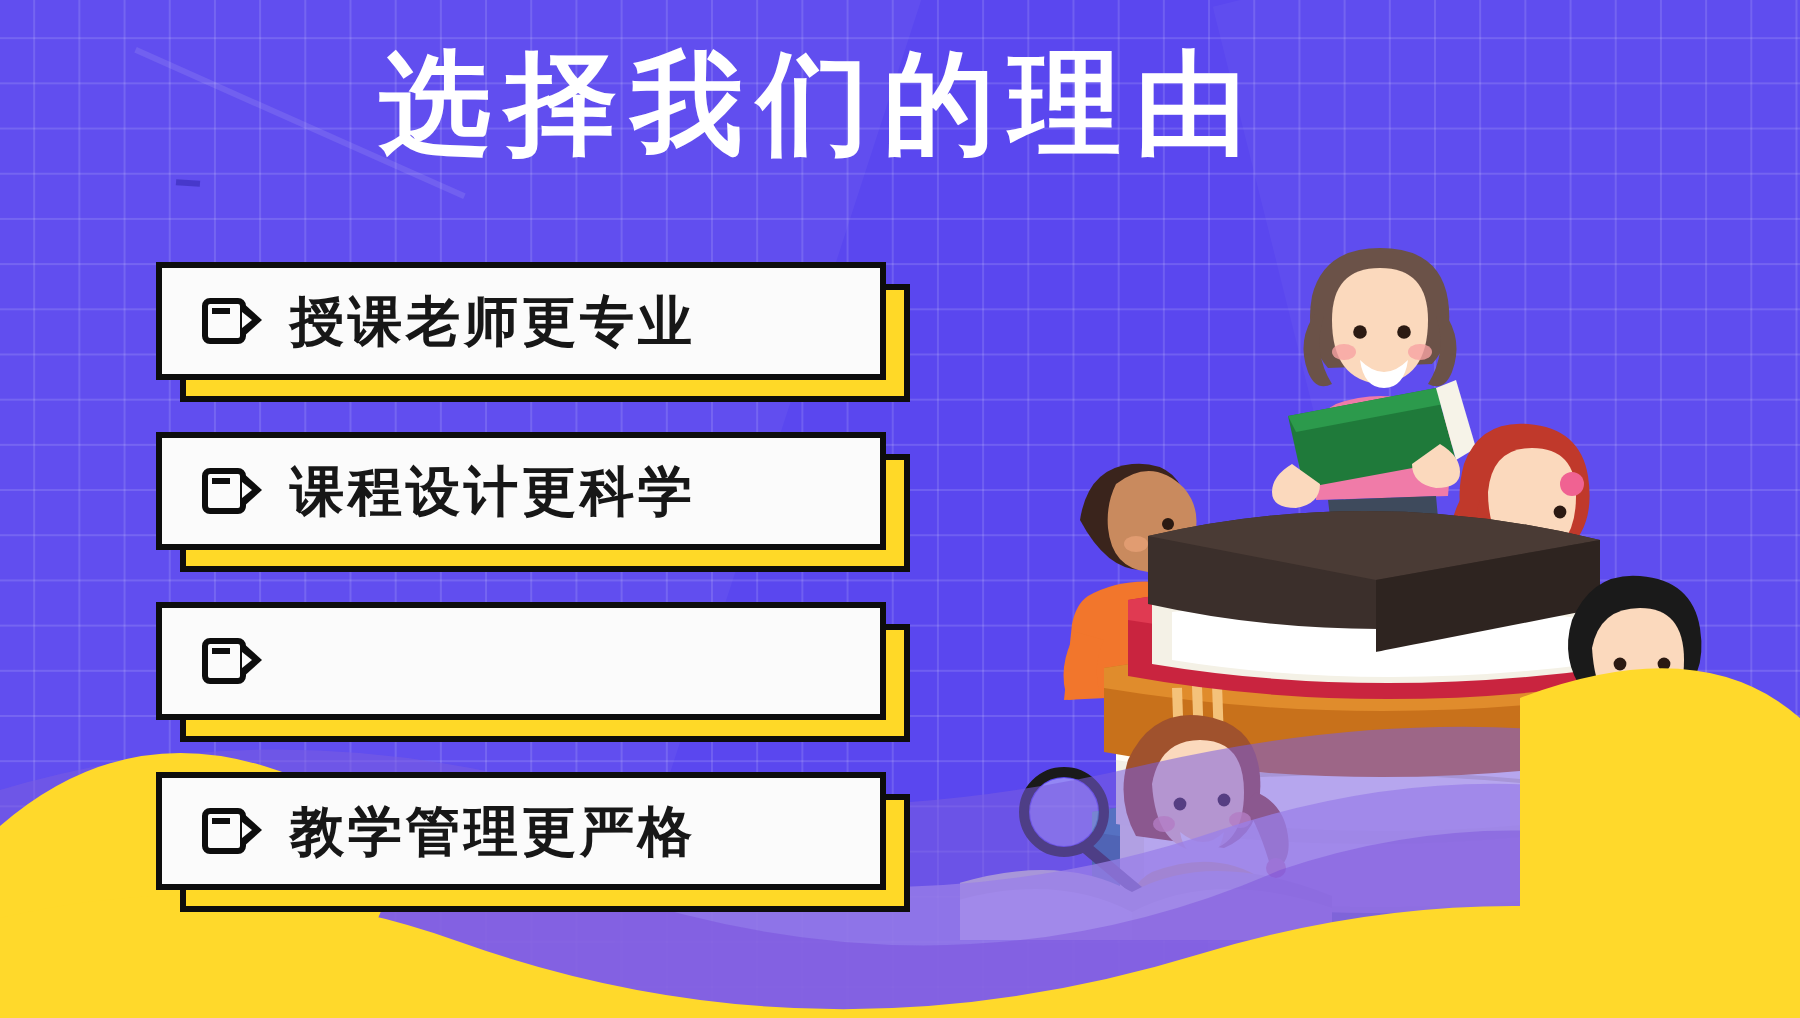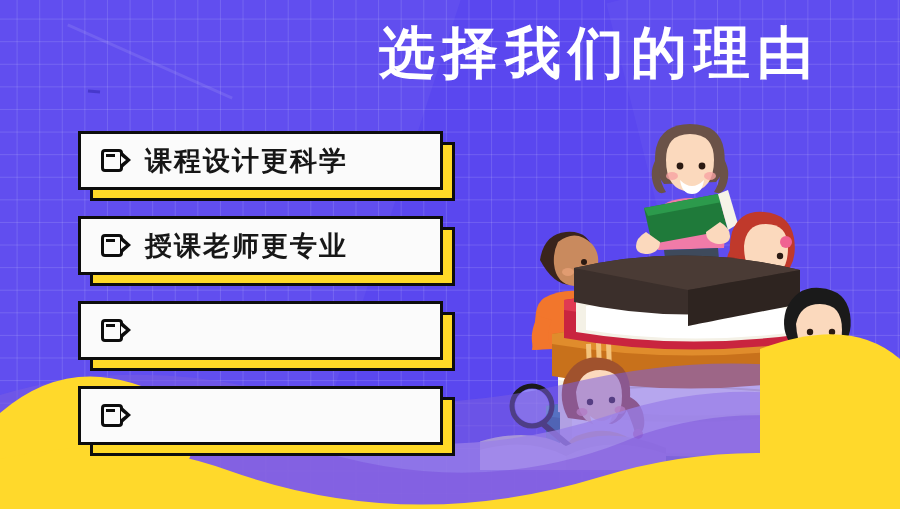--- a/index.html
+++ b/index.html
@@ -78,21 +78,21 @@
     height: 200px;
   }
   .waves svg { display: block; width: 900px; height: 200px; }
 
   
   .title {
     position: absolute;
     left: 0;
     top: 18px;
     width: 820px;
-    text-align: right;
+    text-align: center;
     color: #ffffff;
     font-size: 56px;
     font-weight: 700;
     letter-spacing: 7px;
     line-height: 1.25;
     white-space: nowrap;
   }
 
   
   .card-list {
@@ -371,34 +371,34 @@
 
     <div class="card-wrap">
       <div class="card-shadow"></div>
       <div class="card">
         <div class="cam-icon">
           <div class="cam-body"></div>
           <div class="cam-dash"></div>
           <div class="cam-lens"></div>
           <div class="cam-lens-in"></div>
         </div>
-        <div class="card-label">课程设计更科学</div>
+        <div class="card-label">授课老师更专业</div>
       </div>
     </div>
 
     <div class="card-wrap">
       <div class="card-shadow"></div>
       <div class="card">
         <div class="cam-icon">
           <div class="cam-body"></div>
           <div class="cam-dash"></div>
           <div class="cam-lens"></div>
           <div class="cam-lens-in"></div>
         </div>
-        <div class="card-label">授课老师更专业</div>
+        <div class="card-label">课程设计更科学</div>
       </div>
     </div>
 
     <div class="card-wrap">
       <div class="card-shadow"></div>
       <div class="card">
         <div class="cam-icon">
           <div class="cam-body"></div>
           <div class="cam-dash"></div>
           <div class="cam-lens"></div>
@@ -409,17 +409,18 @@
 
     <div class="card-wrap">
       <div class="card-shadow"></div>
       <div class="card">
         <div class="cam-icon">
           <div class="cam-body"></div>
           <div class="cam-dash"></div>
           <div class="cam-lens"></div>
           <div class="cam-lens-in"></div>
         </div>
+        <div class="card-label">教学管理更严格</div>
       </div>
     </div>
 
   </div>
 </div>
 
 </body></html>

